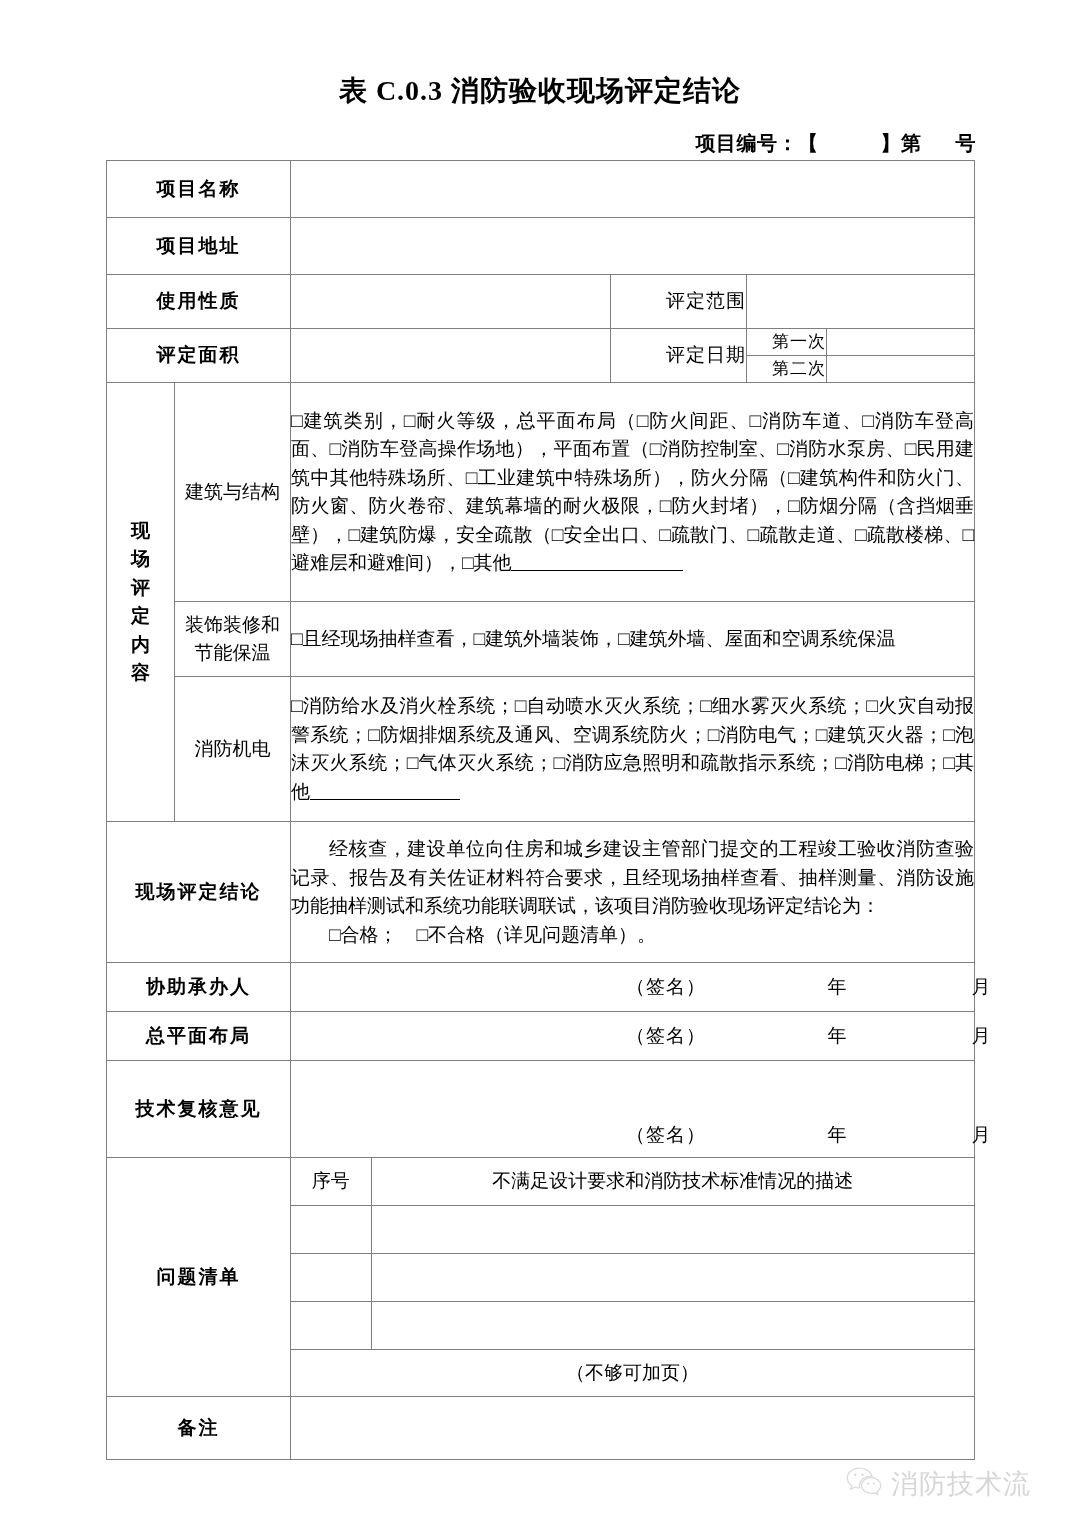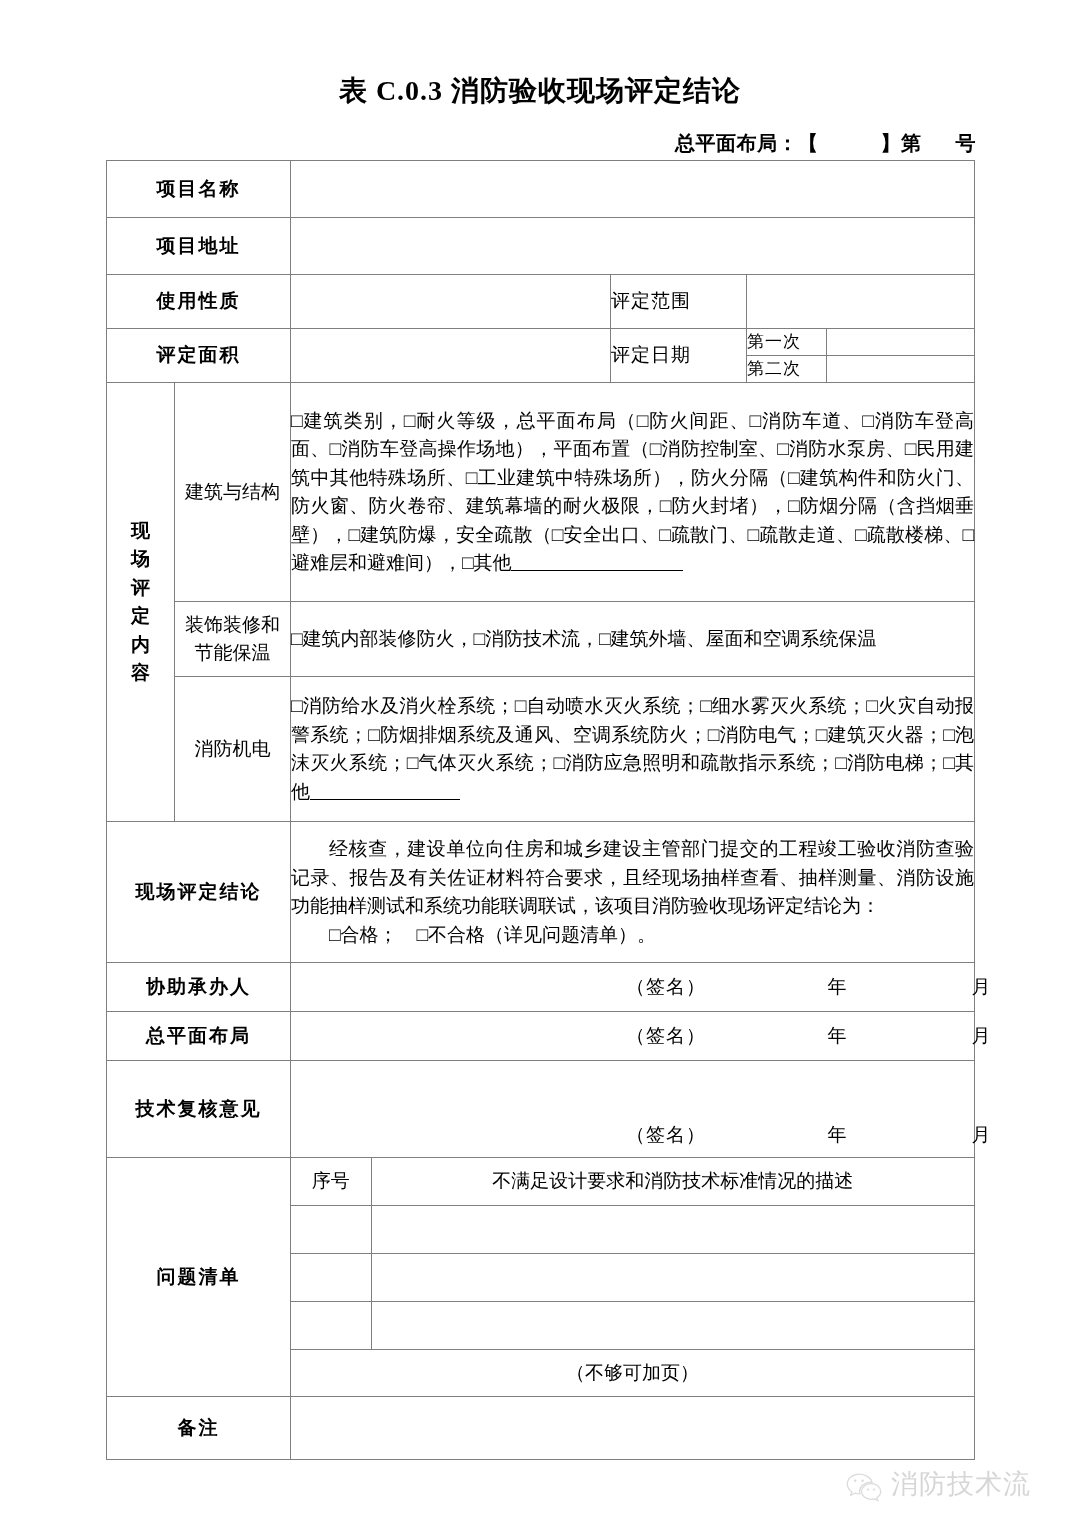--- a/index.html
+++ b/index.html
@@ -73,21 +73,21 @@
     font-weight: bold;
     font-size: 21px;
     letter-spacing: 2px;
   }
   .lbl-sm {
     text-align: center;
     font-size: 17px;
     line-height: 1.45;
   }
   .lbl-mid {
-    text-align: left;
+    text-align: right;
     font-size: 18px;
     letter-spacing: 1px;
   }
 
   
   .vlabel {
     text-align: center;
     font-weight: bold;
     font-size: 21px;
     line-height: 1.28;
@@ -164,41 +164,41 @@
     top: 1528px;
     text-align: center;
     font-size: 19px;
   }
 
   .watermark {
     position: absolute;
     left: 846px;
     top: 1466px;
     display: flex;
-    align-items: flex-end;
+    align-items: flex-start;
     gap: 9px;
     opacity: 0.30;
   }
   .watermark .wm-text {
     font-size: 27px;
     color: #7b7b7b;
     font-family: "Liberation Sans", sans-serif;
     letter-spacing: 1px;
   }
   .wm-icon { width: 36px; height: 30px; display: block; }
 </style>
 </head>
 <body>
 
 <div class="page">
 
   <div class="doc-title">表 C.0.3 消防验收现场评定结论</div>
 
   <div class="project-no-line">
-    <span>总平面布局：</span><span>【</span><span class="gap-sm"></span><span>】</span><span>第</span><span class="gap-xs"></span><span>号</span>
+    <span>项目编号：</span><span>【</span><span class="gap-sm"></span><span>】</span><span>第</span><span class="gap-xs"></span><span>号</span>
   </div>
 
   <div class="form-wrap">
     <table class="form">
       <colgroup>
         <col style="width:68px">
         <col style="width:116px">
         <col style="width:80px">
         <col style="width:216px">
         <col style="width:24px">
@@ -245,21 +245,21 @@
           <span>定</span>
           <span>内</span>
           <span>容</span>
         </td>
         <td class="lbl-sm" style="height:218px">建筑与结构</td>
         <td colspan="6" class="cellbody"><span>□建筑类别，□耐火等级，总平面布局（□防火间距、□消防车道、□消防车登高面、□消防车登高操作场地），平面布置（□消防控制室、□消防水泵房、□民用建筑中其他特殊场所、□工业建筑中特殊场所），防火分隔（□建筑构件和防火门、防火窗、防火卷帘、建筑幕墙的耐火极限，□防火封堵），□防烟分隔（含挡烟垂壁），□建筑防爆，安全疏散（□安全出口、□疏散门、□疏散走道、□疏散楼梯、□避难层和避难间），□其他</span><span class="ul-blank"></span></td>
       </tr>
 
       <tr>
         <td class="lbl-sm" style="height:74px"><span>装饰装修和</span><br><span>节能保温</span></td>
-        <td colspan="6" class="cellbody">□建筑内部装修防火，□消防技术流，□建筑外墙、屋面和空调系统保温</td>
+        <td colspan="6" class="cellbody">□且经现场抽样查看，□建筑外墙装饰，□建筑外墙、屋面和空调系统保温</td>
       </tr>
 
       <tr>
         <td class="lbl-sm" style="height:144px">消防机电</td>
         <td colspan="6" class="cellbody"><span>□消防给水及消火栓系统；□自动喷水灭火系统；□细水雾灭火系统；□火灾自动报警系统；□防烟排烟系统及通风、空调系统防火；□消防电气；□建筑灭火器；□泡沫灭火系统；□气体灭火系统；□消防应急照明和疏散指示系统；□消防电梯；□其他</span><span class="ul-blank short"></span></td>
       </tr>
 
       <tr>
         <td colspan="2" class="lbl" style="height:140px">现场评定结论</td>
         <td colspan="6" class="cellbody">

